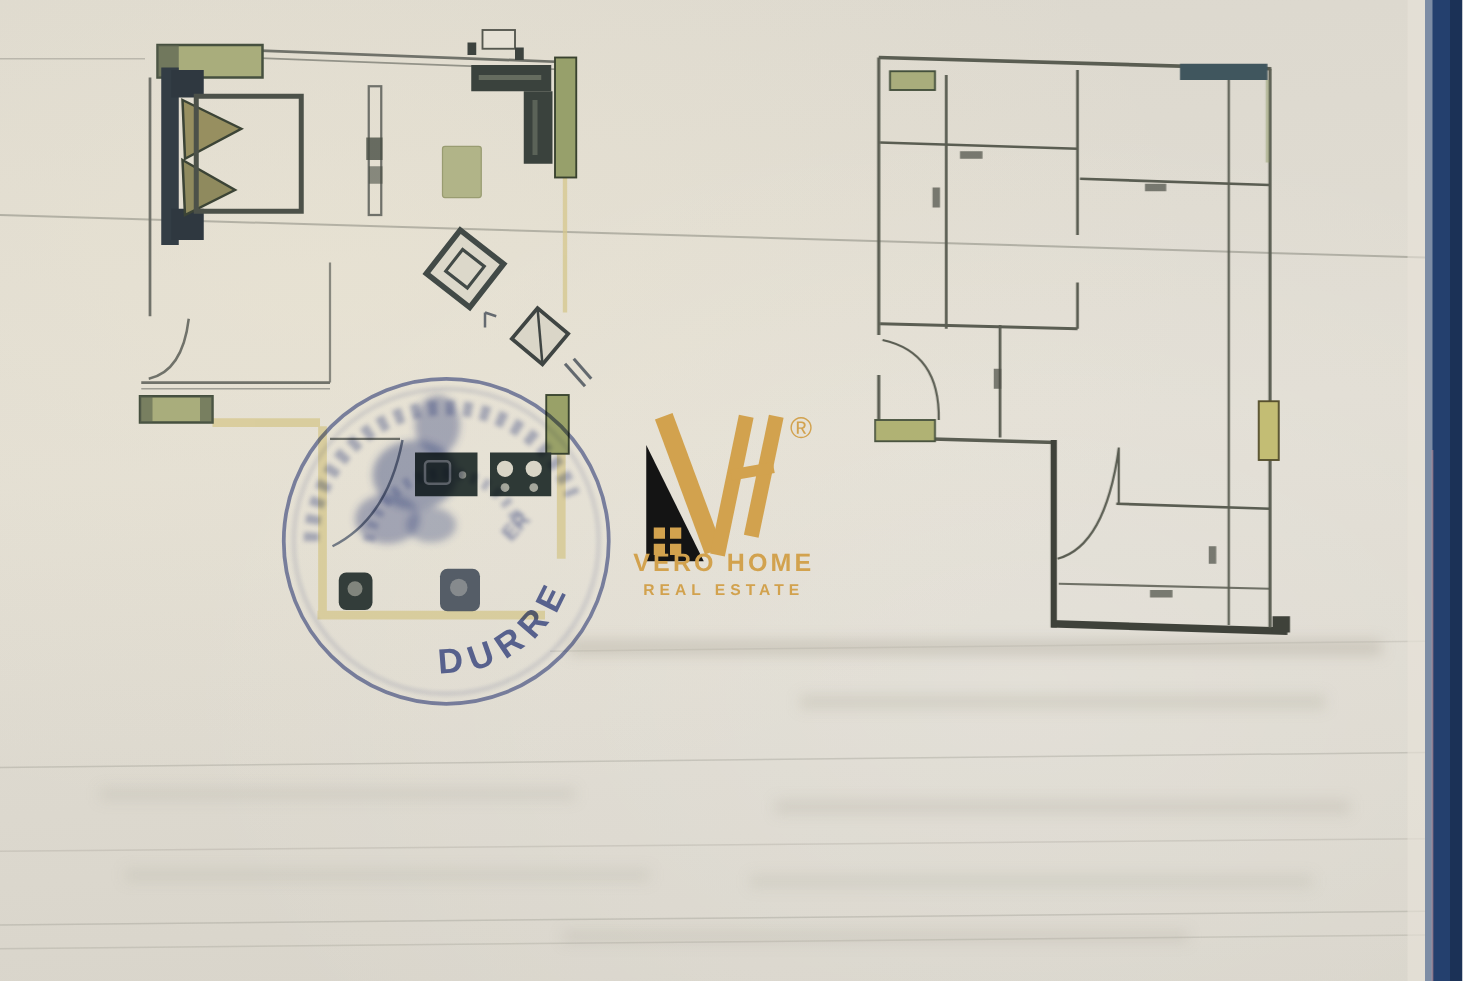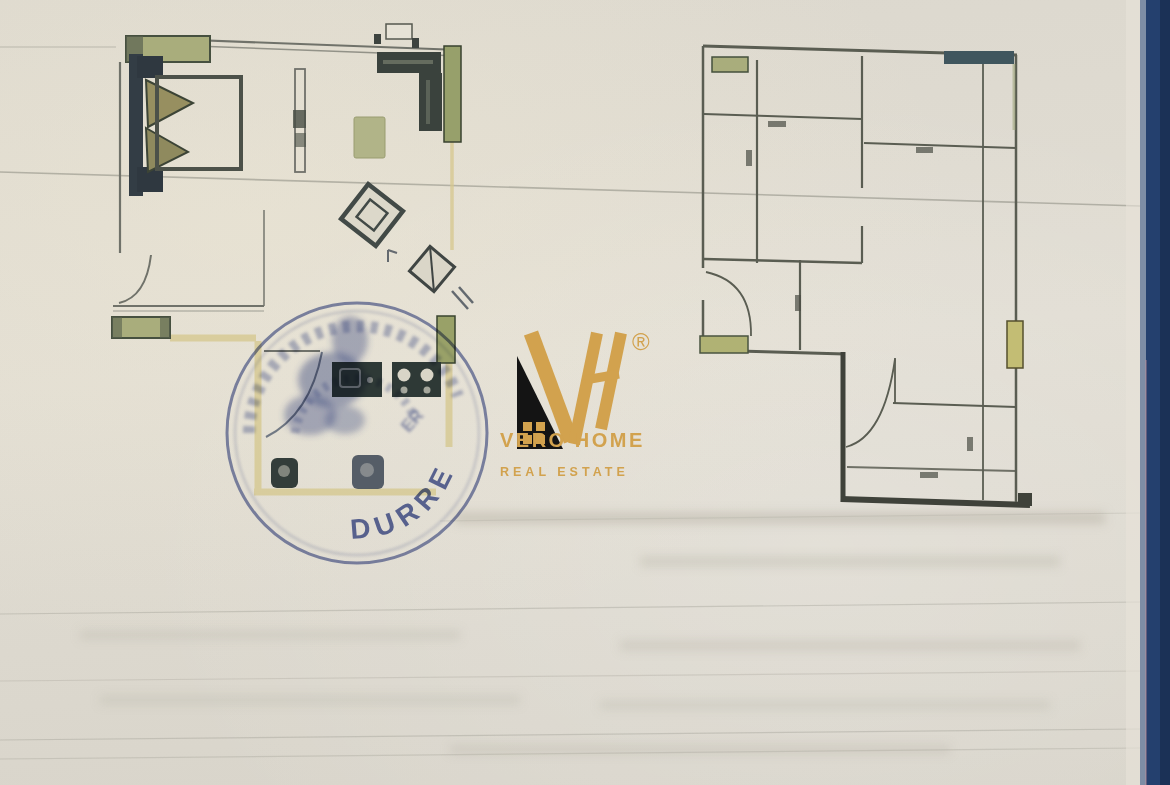--- a/index.html
+++ b/index.html
@@ -4,25 +4,25 @@
 <style>
   html,body{margin:0;padding:0;width:1170px;height:785px;overflow:hidden;
     font-family:"Liberation Sans", sans-serif;}
   .scan{position:relative;width:1170px;height:785px;
     background:
       radial-gradient(ellipse at 22% 28%, rgba(240,233,212,.45), transparent 55%),
       radial-gradient(ellipse at 70% 70%, rgba(255,255,255,.18), transparent 60%),
       linear-gradient(176deg,#dcd8ce 0%,#e1ddd3 45%,#d8d4ca 100%);
   }
   svg.art{position:absolute;left:0;top:0;}
-  .logo{position:absolute;left:500px;top:307px;width:158px;}
+  .logo{position:absolute;left:500px;top:318px;width:158px;text-align:center;}
   .brand-name{margin-top:122px;color:#d2a24e;font-weight:800;font-size:20px;
     letter-spacing:2.5px;white-space:nowrap;}
   .brand-tagline{color:#d2a24e;font-weight:700;font-size:12.5px;
-    letter-spacing:4px;margin-top:13px;white-space:nowrap;}
+    letter-spacing:4px;margin-top:2px;white-space:nowrap;}
 </style>
 </head>
 <body>
 
 <div class="scan">
 
 <svg class="art" width="1170" height="785" viewBox="0 0 1170 785">
   <defs>
     <filter id="b06" x="-50%" y="-50%" width="200%" height="200%">
           <feGaussianBlur stdDeviation="0.6"></feGaussianBlur>

